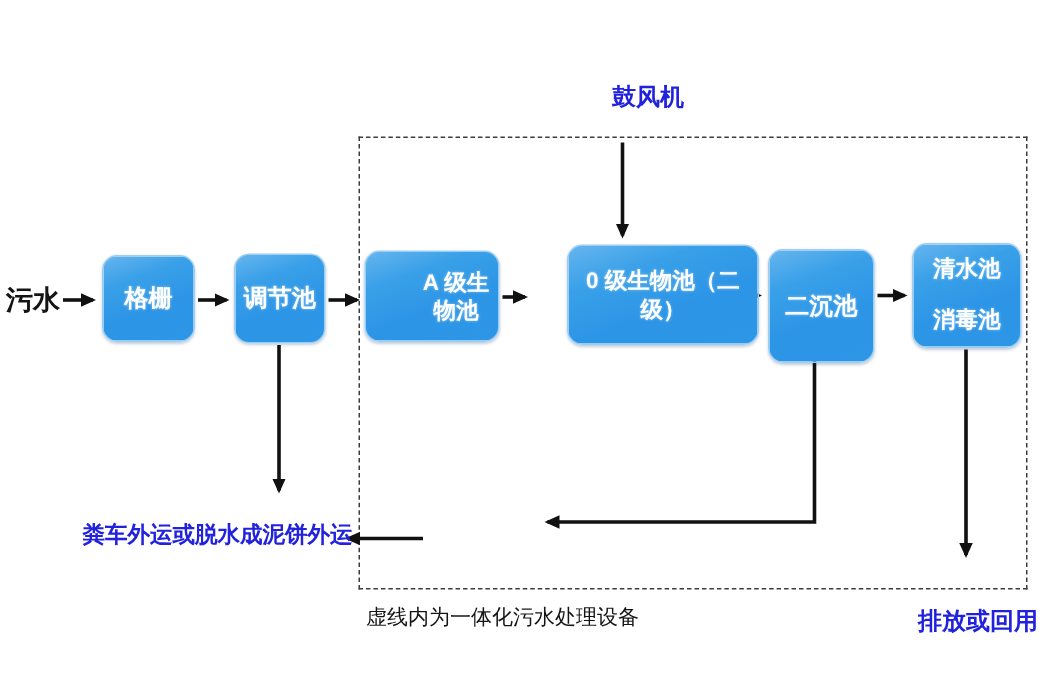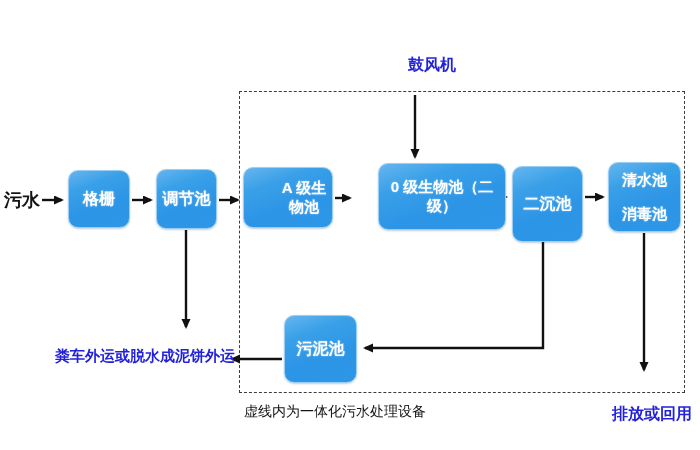--- a/index.html
+++ b/index.html
@@ -81,17 +81,14 @@
 
   <div class="node" style="left:512px;top:166px;width:71px;height:76px;font-size:16px;align-items:center;">
     <span>二沉池</span>
   </div>
 
   <div class="node" style="left:608px;top:162px;width:73px;height:70px;font-size:15px;line-height:1.45;flex-direction:column;gap:12px;">
     <span>清水池</span>
     <span>消毒池</span>
   </div>
 
-  <div class="node" style="left:284px;top:315px;width:73px;height:68px;font-size:16px;">
-    <span>污泥池</span>
-  </div>
 
 </div>
 
 </body></html>

